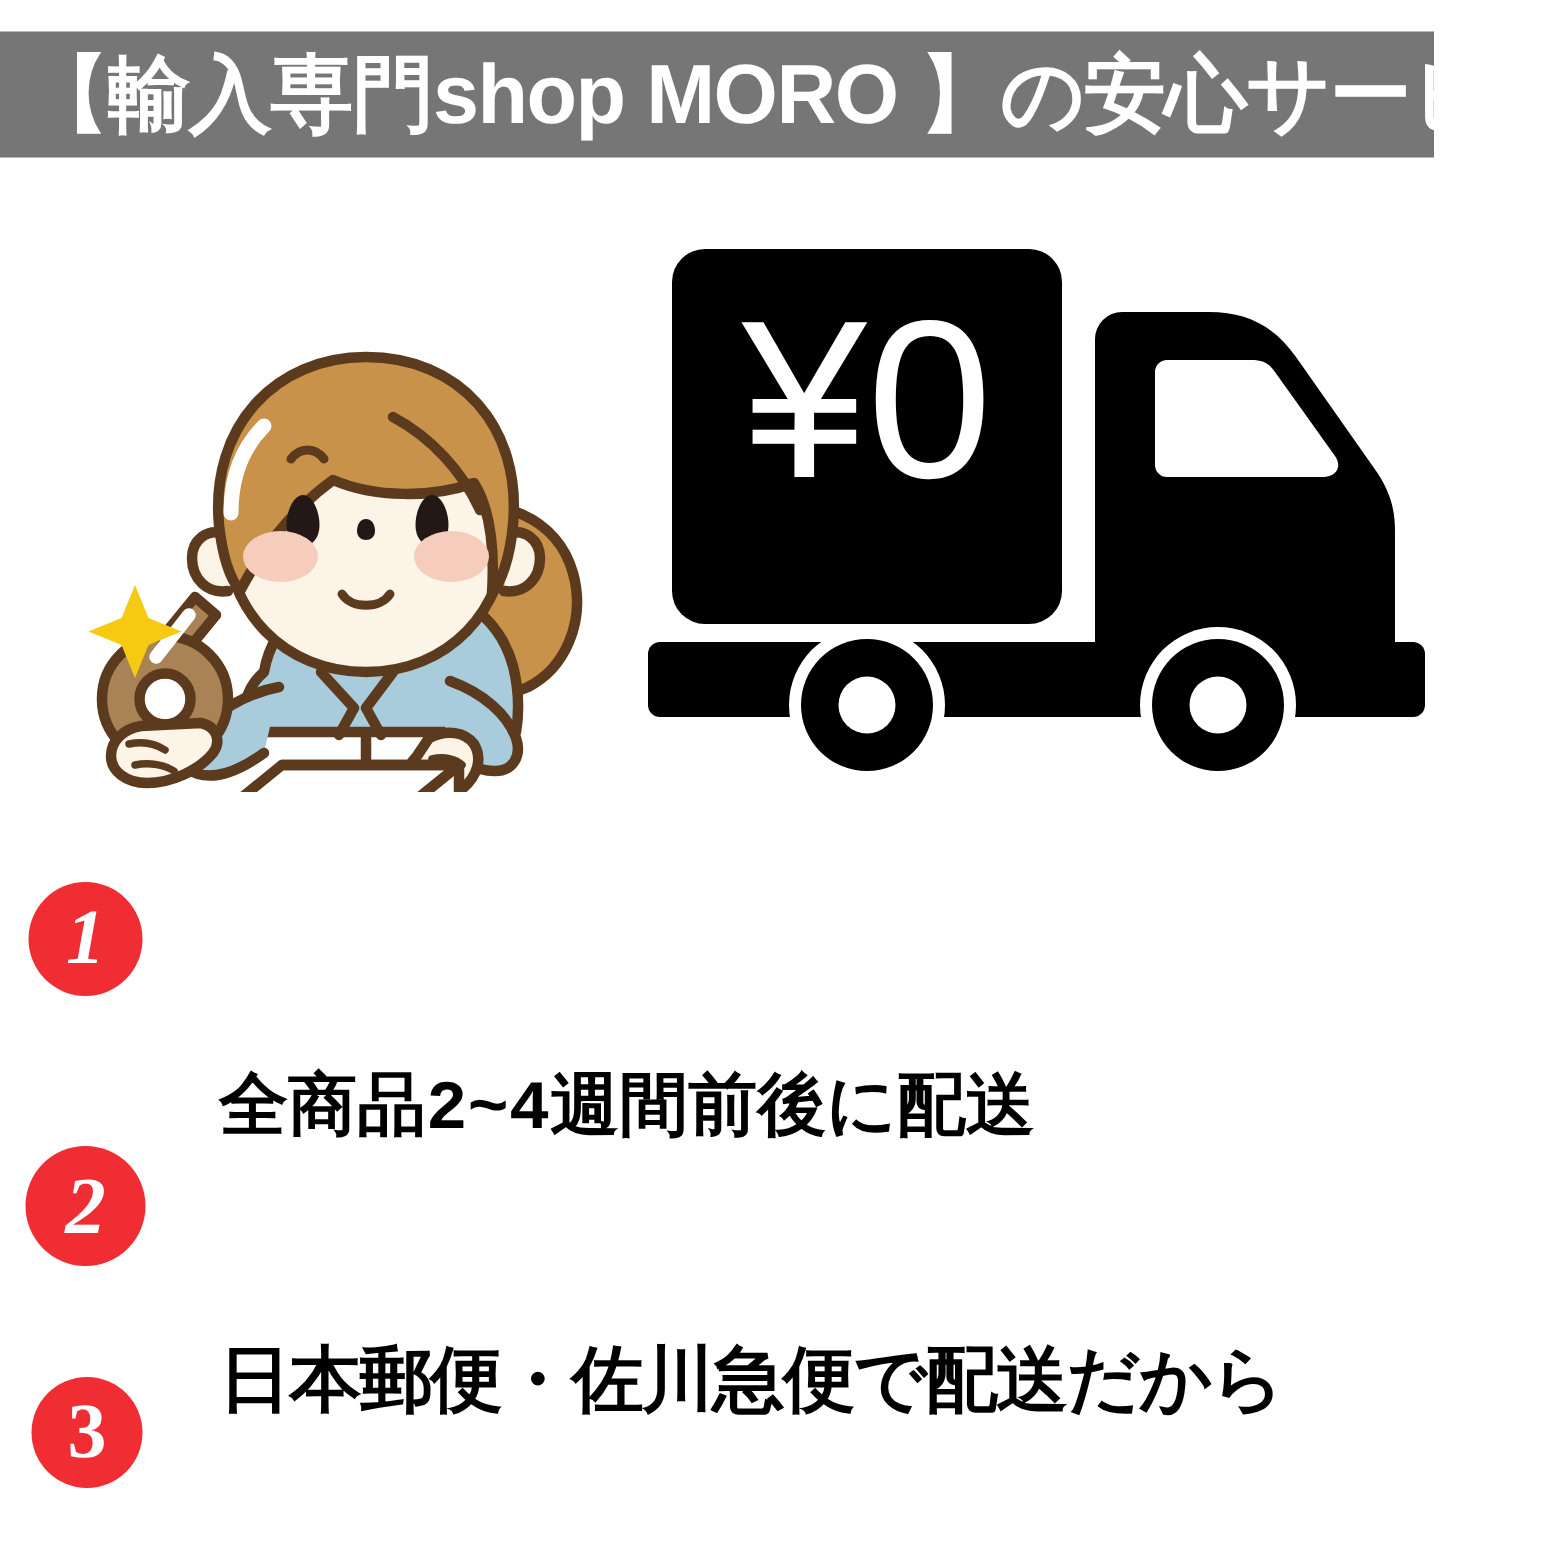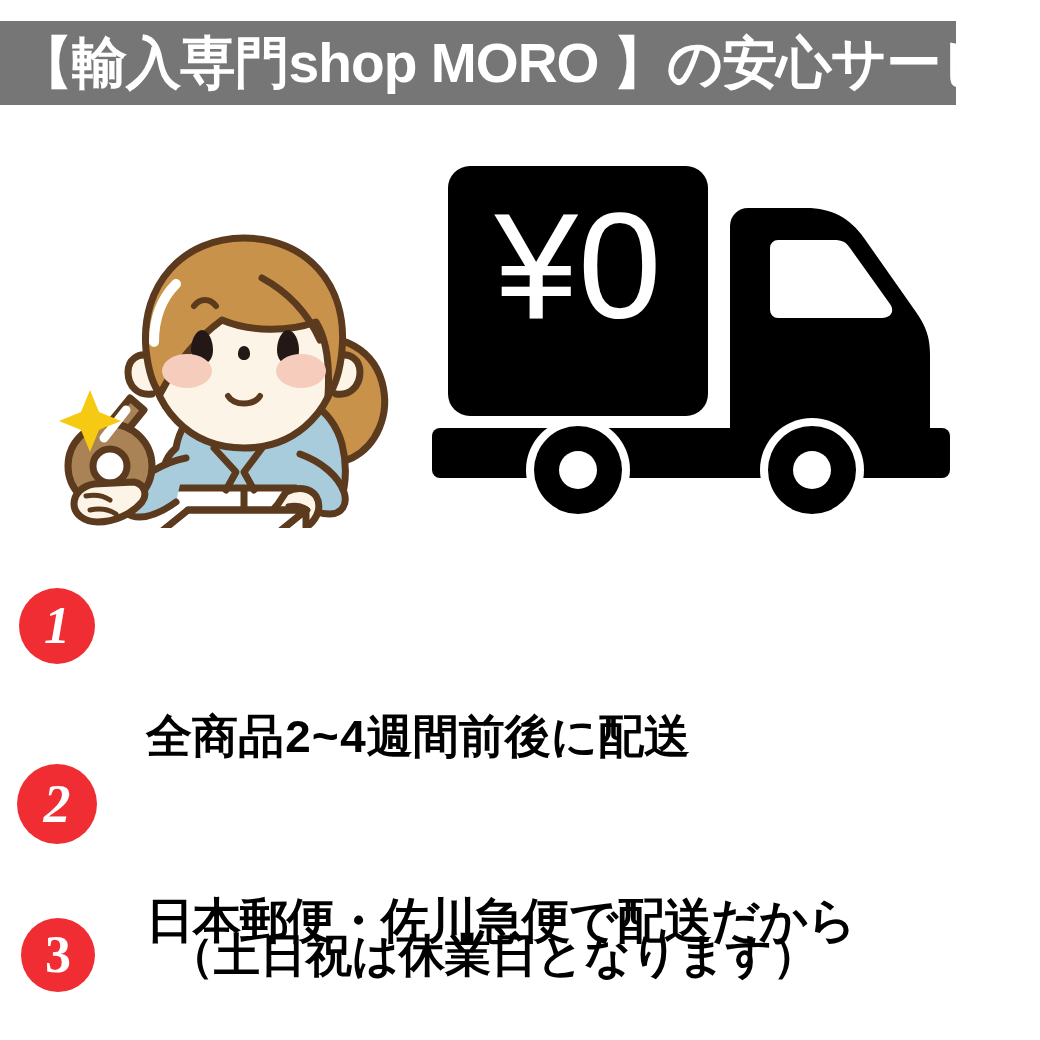--- a/index.html
+++ b/index.html
@@ -258,21 +258,20 @@
       </g>
     </svg>
   </div>
 
   <div class="features">
 
     <div class="feature-row" id="row1">
       <div class="badge">1</div>
       <div class="feature-text">
         <span class="ft-line">全商品2~4週間前後に配送</span>
-        <span class="ft-line indent">（土日祝は休業日となります）</span>
       </div>
     </div>
 
     <div class="feature-row" id="row2">
       <div class="badge">2</div>
       <div class="feature-text">
         <span class="ft-line">日本郵便・佐川急便で配送だから</span>
         
       </div>
     </div>

